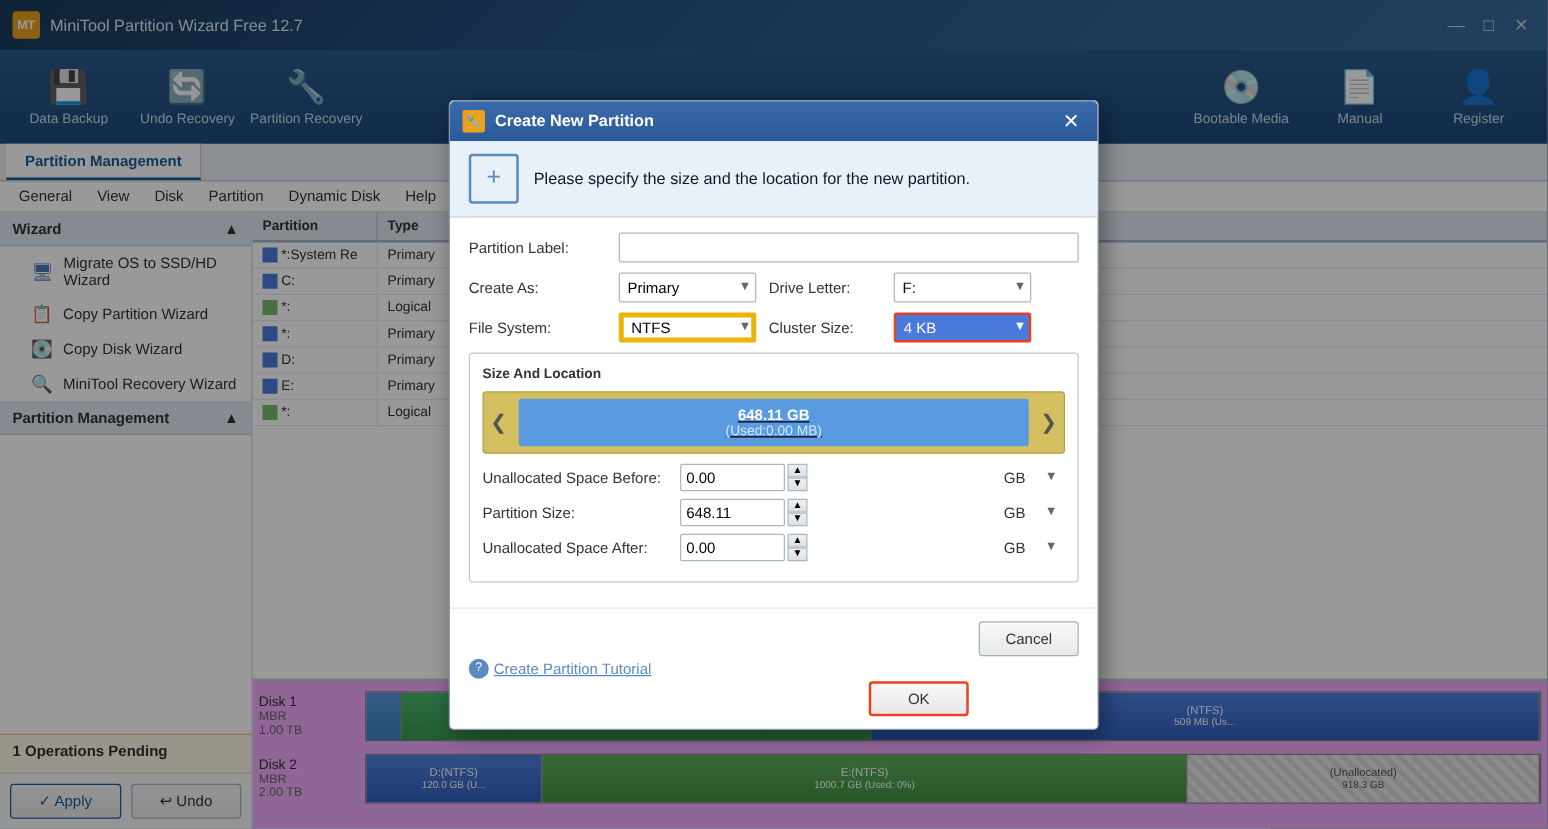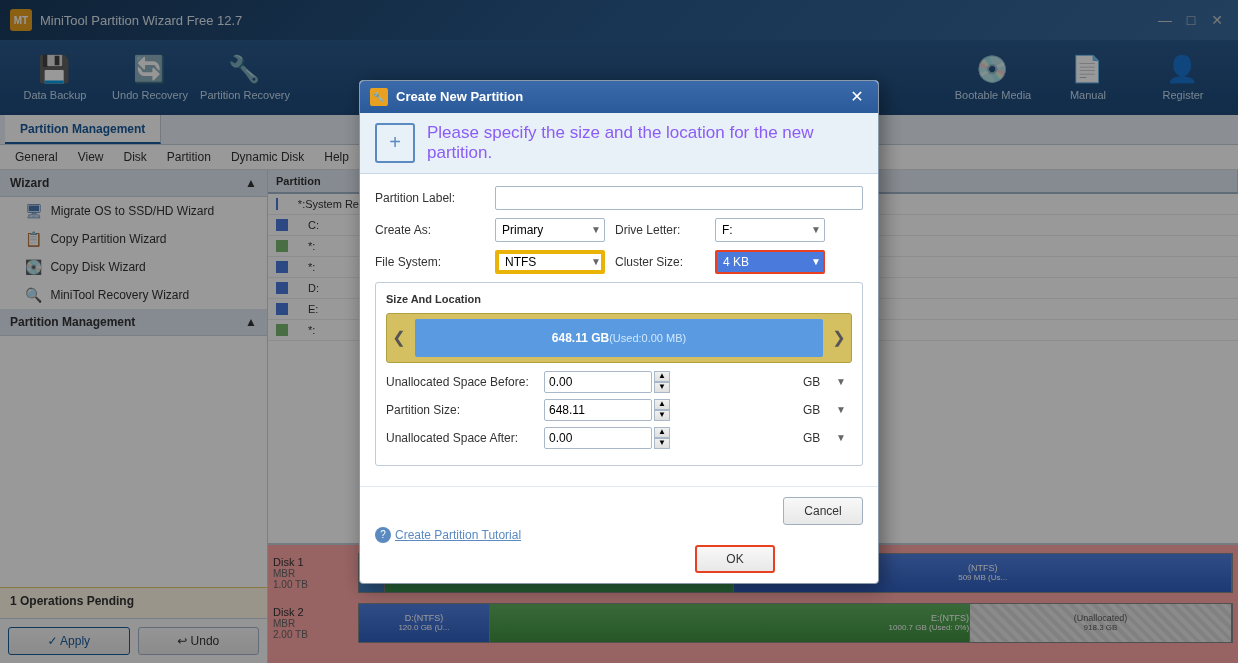--- a/index.html
+++ b/index.html
@@ -88,21 +88,21 @@
 
     
     .main-layout {
       display: flex;
       height: calc(663px - 40px - 75px - 30px - 25px);
       background: #f0f4f8;
     }
 
     
     .sidebar {
-      width: 268px;
+      width: 202px;
       background: white;
       border-right: 1px solid #c8d4e0;
       display: flex;
       flex-direction: column;
       overflow: hidden;
     }
     .sidebar-section-header {
       background: #e0e8f2;
       padding: 6px 10px;
       font-weight: bold;
@@ -192,31 +192,31 @@
       align-items: center;
     }
     .pt-cell {
       padding: 4px 8px;
       font-size: 11px;
       color: #333;
       border-right: 1px solid #e8ecf0;
       white-space: nowrap;
       display: flex;
       align-items: center;
-      gap: 20px;
+      gap: 3px;
     }
     .pt-cell.name { width: 100px; }
     .partition-icon { width: 12px; height: 12px; display: inline-block; }
     .icon-primary { background: #4a7adc; }
     .icon-logical { background: #7ab870; }
 
     
     .disk-map-area {
       height: 120px;
-      background: #fca5a5;
+      background: #f0abfc;
       border-top: 2px solid #c0ccd8;
       overflow: auto;
       padding: 5px;
     }
     .disk-row {
       display: flex;
       align-items: center;
       height: 45px;
       margin-bottom: 5px;
       gap: 5px;
@@ -243,21 +243,21 @@
       justify-content: center;
       font-size: 9px;
       border-right: 1px solid #888;
       overflow: hidden;
       cursor: pointer;
     }
     .dp-system { background: linear-gradient(180deg, #5a9ae0 0%, #4080c0 100%); color: white; }
     .dp-c { background: linear-gradient(180deg, #4ab870 0%, #3a9850 100%); color: white; }
     .dp-unalloc { background: repeating-linear-gradient(45deg, #d8d8d8, #d8d8d8 4px, #e8e8e8 4px, #e8e8e8 8px); color: #555; }
     .dp-blue { background: linear-gradient(180deg, #5080e0 0%, #3060c0 100%); color: white; }
-    .dp-green { background: linear-gradient(180deg, #60b060 0%, #409040 100%); color: white; align-items: flex-end; }
+    .dp-green { background: linear-gradient(180deg, #60b060 0%, #409040 100%); color: white; }
 
     
     .dialog-overlay {
       position: fixed;
       top: 0; left: 0; right: 0; bottom: 0;
       background: rgba(0,0,0,0.4);
       display: flex;
       align-items: center;
       justify-content: center;
       z-index: 100;
@@ -284,21 +284,21 @@
 
     .dialog-info-bar {
       background: #e8f0f8;
       border-bottom: 1px solid #c8d8e8;
       padding: 10px 15px;
       display: flex;
       align-items: center;
       gap: 12px;
     }
     .dialog-info-icon { width: 40px; height: 40px; border: 2px solid #5a8ac0; display: flex; align-items: center; justify-content: center; border-radius: 3px; flex-shrink: 0; }
-    .dialog-info-text { font-size: 17px; color: #8b5cf6; }
+    .dialog-info-text { font-size: 13px; color: #0f172a; }
 
     .dialog-body { padding: 12px 15px; }
     .form-row {
       display: flex;
       align-items: center;
       margin-bottom: 8px;
       gap: 10px;
     }
     .form-label { width: 110px; font-size: 12px; color: #333; flex-shrink: 0; }
     .form-input {
@@ -336,34 +336,34 @@
       background: #d4c060;
       border-radius: 3px;
       height: 50px;
       position: relative;
       display: flex;
       align-items: center;
       margin-bottom: 8px;
       border: 1px solid #b0a040;
     }
     .disk-vis-nav { width: 24px; height: 100%; background: transparent; border: none; cursor: pointer; font-size: 16px; color: #555; display: flex; align-items: center; justify-content: center; flex-shrink: 0; }
-    .disk-vis-content { flex: 1; height: 38px; background: #5a9ae0; border-radius: 2px; margin: 0 4px; display: flex; flex-direction: row; align-items: center; justify-content: center; }
+    .disk-vis-content { flex: 1; height: 38px; background: #5a9ae0; border-radius: 2px; margin: 0 4px; display: flex; flex-direction: column; align-items: center; justify-content: center; text-decoration: underline; }
     .disk-vis-size { font-size: 12px; color: white; font-weight: bold; }
     .disk-vis-used { font-size: 11px; color: #d0e8ff; }
 
     .size-row {
       display: flex;
       align-items: center;
       margin-bottom: 6px;
       gap: 8px;
     }
     .size-label { width: 150px; font-size: 12px; color: #333; flex-shrink: 0; }
     .size-input-wrap { display: flex; align-items: center; gap: 2px; flex: 1; }
     .size-input {
-      width: 108px;
+      width: 84px;
       height: 22px;
       border: 1px solid #a8b8c8;
       border-radius: 2px;
       padding: 0 4px;
       font-size: 12px;
     }
     .size-spin-wrap { display: flex; flex-direction: column; }
     .size-spin-btn {
       width: 16px;
       height: 11px;

